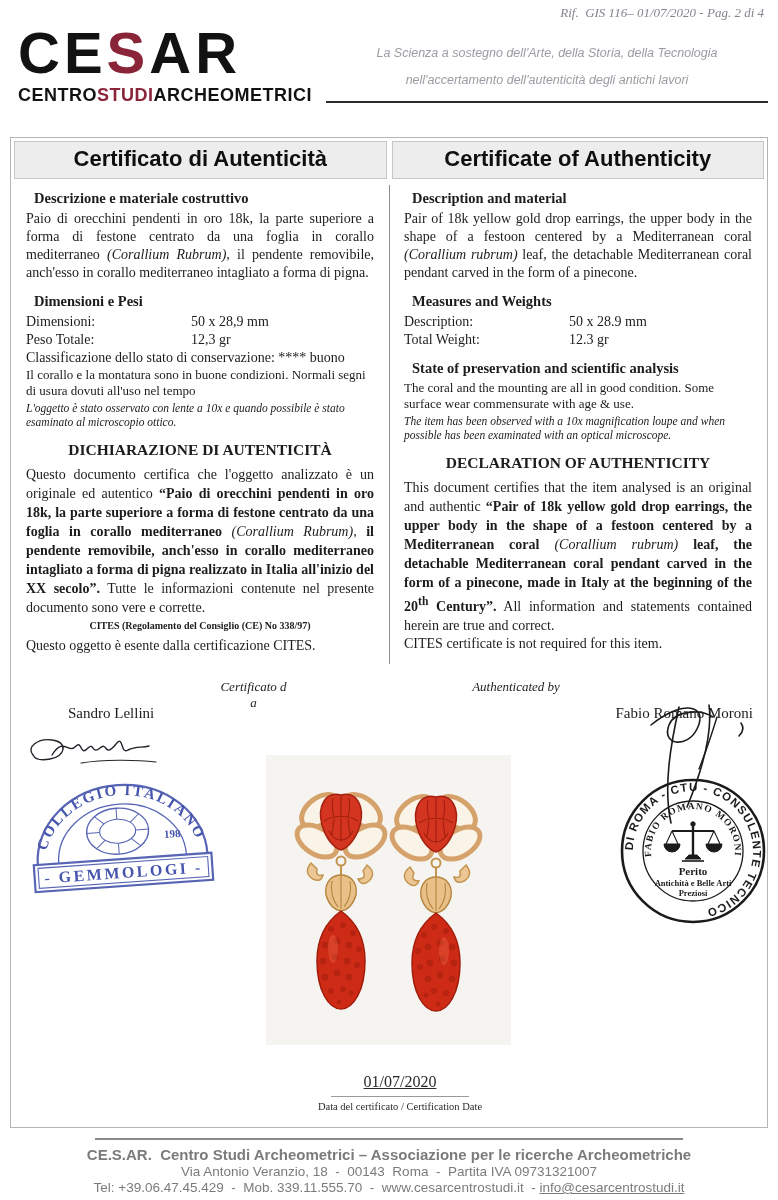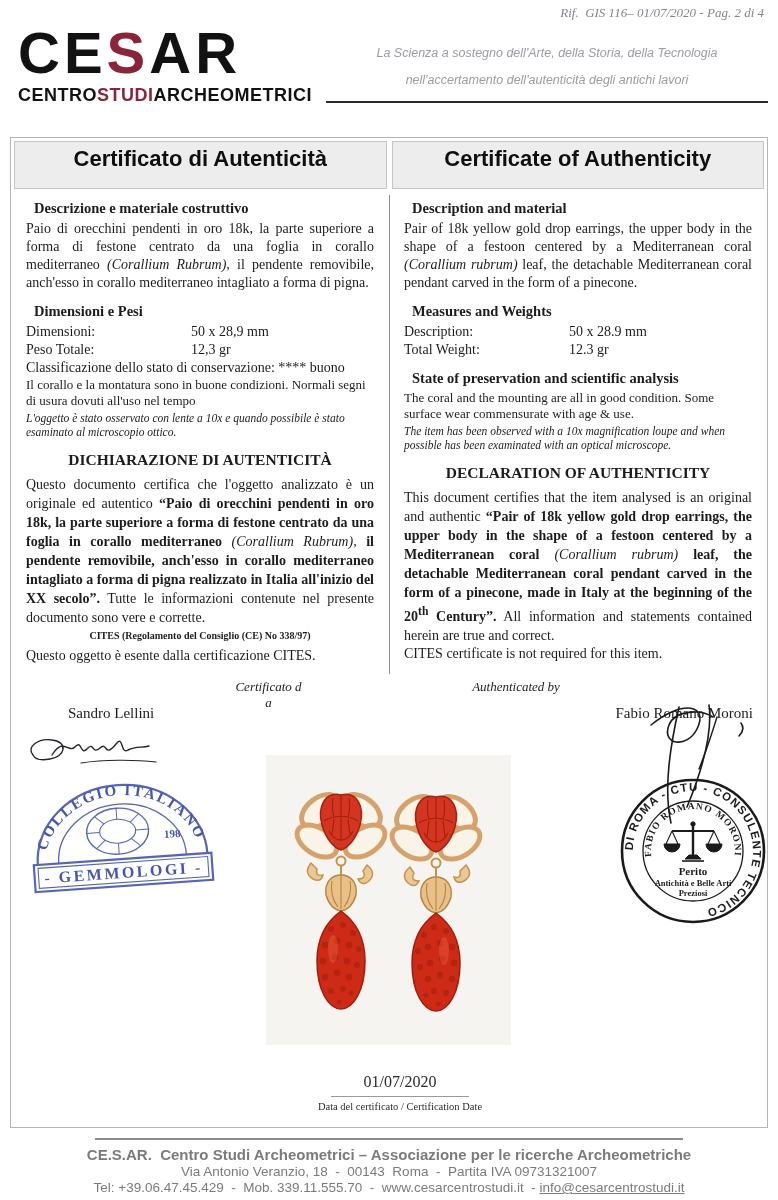--- a/index.html
+++ b/index.html
@@ -12,39 +12,39 @@
   .header { position:absolute; top:24px; left:18px; right:10px; height:100px; }
   .logo-main { font-family:"Liberation Sans", sans-serif; font-weight:bold; font-size:58px; line-height:58px; letter-spacing:4px; color:#121212; }
   .logo-main .accent, .logo-sub .accent { color:var(--accent-maroon,#8a2439); }
   .logo-sub { font-family:"Liberation Sans", sans-serif; font-weight:bold; font-size:18px; letter-spacing:0.5px; color:#121212; margin-top:3px; }
   .tagline { position:absolute; top:16px; left:308px; right:0; text-align:center; font-family:"Liberation Sans", sans-serif; font-style:italic; font-size:12.5px; color:#9b9ba3; line-height:27px; }
   .tagline-rule { margin-top:7px; border-top:2px solid #2a2a2a; }
 
   
   .cert-box { position:absolute; top:137px; left:10px; width:758px; height:991px; border:1px solid #b5b5b5; background:#fff; }
   .title-row { display:flex; gap:5px; padding:3px; }
-  .title-cell { flex:1; background:#ededed; border:1px solid #c6c6c6; text-align:center; font-family:"Liberation Sans", sans-serif; font-weight:bold; font-size:22px; padding:4px 0 16px; color:#0f0f0f; }
+  .title-cell { flex:1; background:#ededed; border:1px solid #c6c6c6; text-align:center; font-family:"Liberation Sans", sans-serif; font-weight:bold; font-size:22px; padding:4px 0 6px; color:#0f0f0f; }
   .columns { display:flex; position:relative; height:486px; }
   .columns::after { content:""; position:absolute; left:50%; top:3px; bottom:4px; width:1px; background:#8f8f8f; }
   .col { width:50%; padding:8px 15px 0 15px; font-size:14px; line-height:18px; }
   .col h3 { font-size:14.5px; line-height:17px; margin:11px 8px 3px; font-weight:bold; }
   .col h3.first { margin-top:0; }
   .para { text-align:justify; }
   .kv { display:flex; }
   .kv .k { width:165px; flex:none; }
   .small { font-size:13px; line-height:16px; }
   .note { font-style:italic; font-size:11.5px; line-height:14px; margin-top:2px; }
   .center-head { text-align:center; font-weight:bold; font-size:15.5px; margin:12px 0 6px; }
   .decl { text-align:justify; line-height:19px; }
   .cites-head { text-align:center; font-weight:bold; font-size:10px; margin:0 0 2px; }
 
   
   .sig-area { position:absolute; left:0; top:527px; width:756px; height:462px; }
   .sig-label { position:absolute; font-style:italic; font-size:13px; line-height:16px; text-align:center; color:#1c1c1c; }
-  .lbl-certified { left:210px; top:14px; width:95px; }
+  .lbl-certified { left:195px; top:14px; width:95px; }
   .lbl-auth { left:450px; top:14px; width:110px; }
   .sig-name { position:absolute; font-size:15px; color:#1c1c1c; }
   .name-left { left:45px; top:40px;margin-left:12px; }
   .name-right { right:14px; top:40px; }
   .sig-left-svg { position:absolute; left:12px; top:60px; }
   .gem-stamp { position:absolute; left:15px; top:112px; transform:rotate(-4deg); }
   .photo { position:absolute; left:255px; top:90px; width:245px; height:290px; background:#f6f4f1; }
   .right-seal { position:absolute; left:602px; top:28px; }
 
   .blue-ink path, .blue-ink rect, .blue-ink ellipse { stroke:var(--stamp-blue,#4655ad); }
@@ -53,21 +53,21 @@
   .banner-text { font-size:16px; letter-spacing:2.5px; }
   .num-text { font-size:11px; letter-spacing:0; }
   .ink { stroke:#1b1b1b; }
   .ring-text { fill:#1b1b1b; font-family:"Liberation Sans", sans-serif; font-weight:bold; font-size:11.5px; letter-spacing:1.2px; }
   .inner-arc-text { fill:#1b1b1b; font-family:"Liberation Serif", serif; font-weight:bold; font-size:9.5px; letter-spacing:1.2px; }
   .seal-line1 { fill:#1b1b1b; font-family:"Liberation Serif", serif; font-weight:bold; font-size:11px; }
   .seal-line2 { fill:#1b1b1b; font-family:"Liberation Serif", serif; font-weight:bold; font-size:8.5px; }
 
   
   .date-block { position:absolute; left:259px; top:408px; width:260px; text-align:center; }
-  .date-value { font-size:16px; color:#2a2a2a; }
+  .date-value { font-size:16px; color:#2a2a2a;text-decoration:underline; }
   .date-rule { width:138px; margin:5px auto 4px; border-top:1px solid #9a9a9a; }
   .date-caption { font-size:10.5px; color:#2a2a2a; }
 
   
   .footer { position:absolute; top:1138px; left:0; width:778px; text-align:center; font-family:"Liberation Sans", sans-serif; color:var(--footer-gray,#7b7b7b); }
   .footer-rule { margin:0 95px 6px; border-top:2px solid #8a8a8a; }
   .footer-line1 { font-weight:bold; font-size:15px; line-height:18px; white-space:pre-wrap; }
   .footer-line2 { font-size:13.5px; line-height:16px; white-space:pre-wrap; }
   .footer-line3 { font-size:13.5px; line-height:16px; white-space:pre-wrap; }
   .email { text-decoration:underline; cursor:pointer; }

